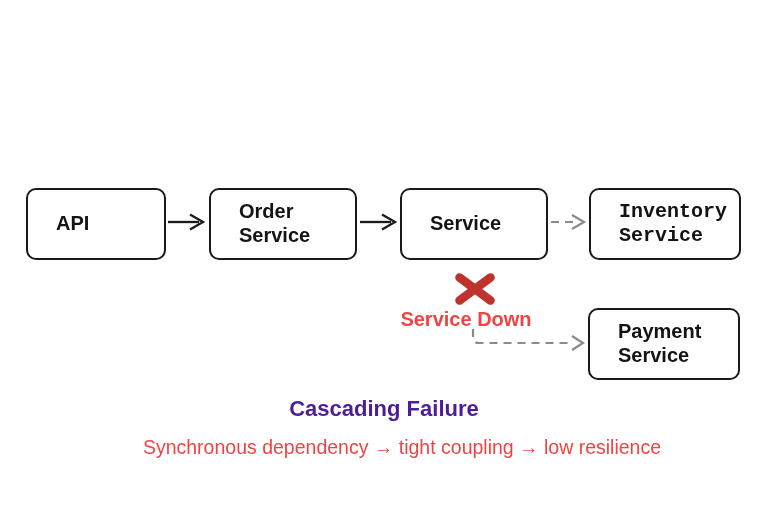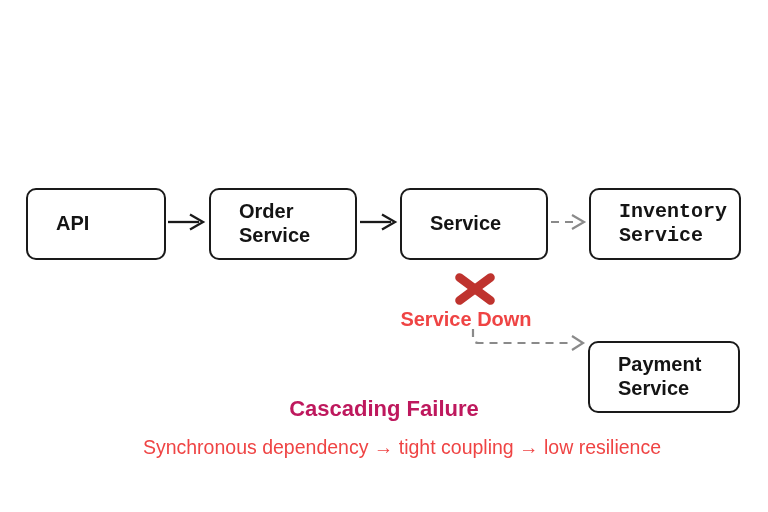--- a/index.html
+++ b/index.html
@@ -35,40 +35,40 @@
     font-weight:600;
     line-height:1.18;
     text-align:center;
     color:#141414;
     padding-left:28px;
   }
   .node-api       {left:26px;  top:188px; width:140px;}
   .node-order     {left:209px; top:188px; width:148px;}
   .node-customer  {left:400px; top:188px; width:148px;}
   .node-inventory {left:589px; top:188px; width:152px;font-family:Liberation Mono, monospace;}
-  .node-payment   {left:588px; top:308px; width:152px;margin-top:33px;}
+  .node-payment   {left:588px; top:308px; width:152px;}
   .svg-layer{
     position:absolute;top:0;left:0;width:768px;height:512px;
     pointer-events:none;
   }
   .service-down{
     position:absolute;
     left:386px;top:308px;width:160px;
     text-align:center;
     font-size:20px;
     font-weight:600;
     color:#ef4444;
   }
   .caption-heading{
     position:absolute;
     top:396px;left:0;width:768px;
     text-align:center;
     font-size:22px;
     font-weight:700;
-    color:#be185d;
+    color:#4c1d95;
   }
   .caption-subtext{
     position:absolute;
     top:436px;left:18px;width:768px;
     text-align:center;
     font-size:19.5px;
     font-weight:400;
     color:#ef4444;
   }
 </style>

